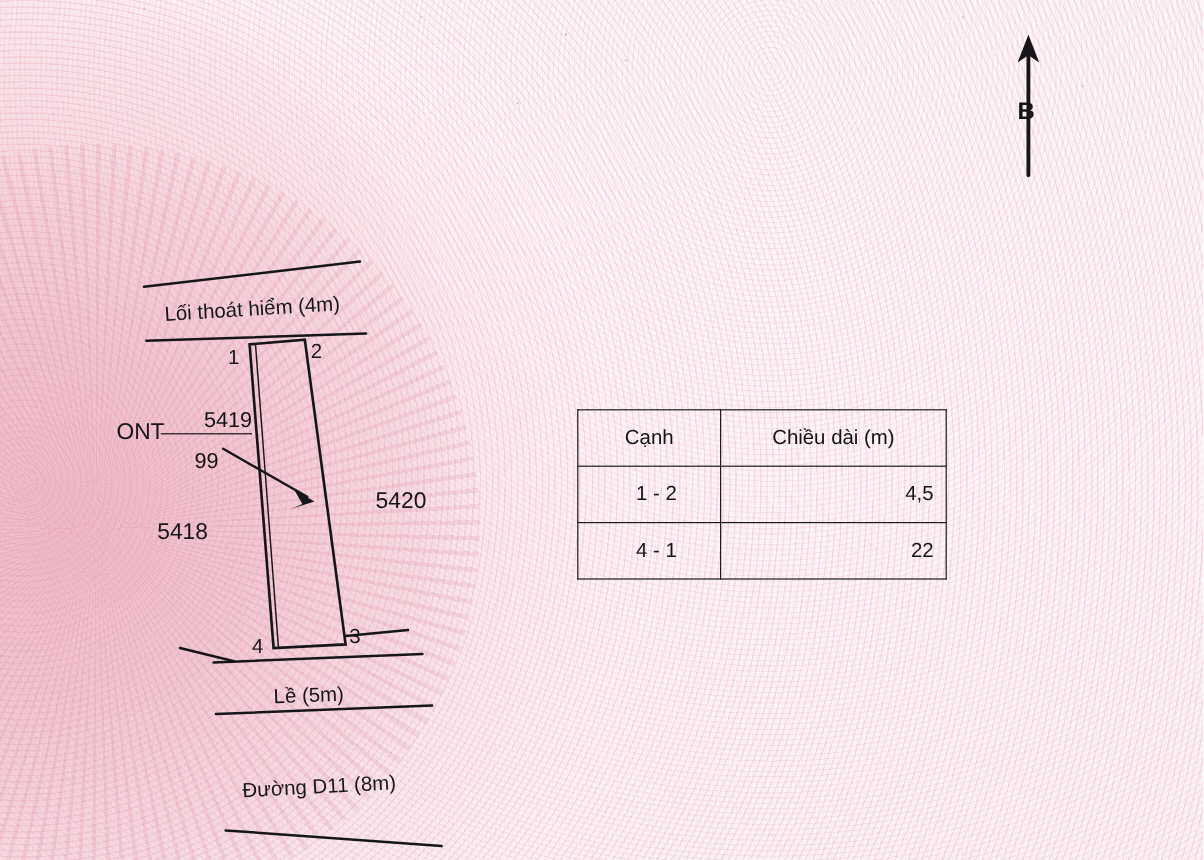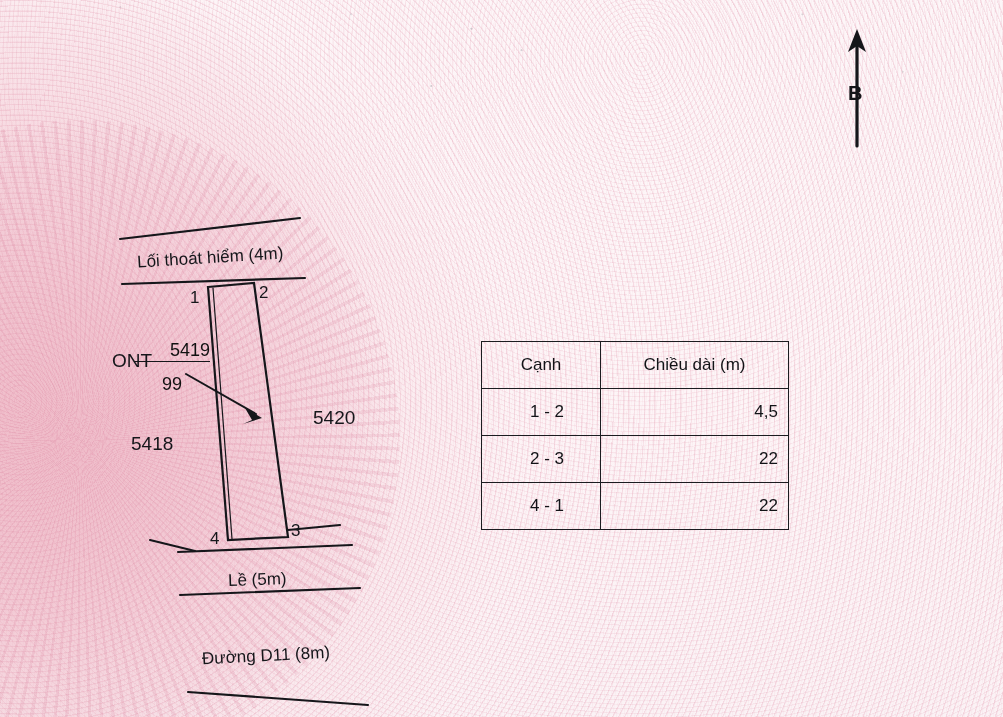--- a/index.html
+++ b/index.html
@@ -162,21 +162,21 @@
 
   <div class="lbl lbl-road" style="left:137px; top:248px; transform:rotate(-3.5deg);">Lối thoát hiểm (4m)</div>
   <div class="lbl lbl-road" style="left:228px; top:570px; transform:rotate(-2deg);">Lề (5m)</div>
   <div class="lbl lbl-road" style="left:202px; top:646px; transform:rotate(-3deg);">Đường D11 (8m)</div>
 
   <div class="lbl lbl-corner" style="left:190px; top:288px;">1</div>
   <div class="lbl lbl-corner" style="left:259px; top:283px;">2</div>
   <div class="lbl lbl-corner" style="left:291px; top:521px;">3</div>
   <div class="lbl lbl-corner" style="left:210px; top:529px;">4</div>
 
-  <div class="lbl lbl-ont" style="left:112px; top:350px;">ONT</div>
+  <div class="lbl lbl-ont" style="left:97px; top:350px;">ONT</div>
   <div class="frac" style="left:134px; top:340px;">
     <span class="num">5419</span>
     <span class="den">99</span>
   </div>
 
   <div class="lbl lbl-parcel" style="left:131px; top:433px;">5418</div>
   <div class="lbl lbl-parcel" style="left:313px; top:407px;">5420</div>
 
   <div class="tbl-wrap">
     <table class="sides">
@@ -185,24 +185,20 @@
           <th>Cạnh</th>
           <th>Chiều dài (m)</th>
         </tr>
       </thead>
       <tbody>
         <tr>
           <td class="side-name">1 - 2</td>
           <td class="len">4,5</td>
         </tr>
         <tr>
-          <td class="side-name">2 - 3</td>
-          <td class="len">22</td>
-        </tr>
-        <tr>
           <td class="side-name">4 - 1</td>
           <td class="len">22</td>
         </tr>
       </tbody>
     </table>
   </div>
 
 </div>
 
 </body></html>

